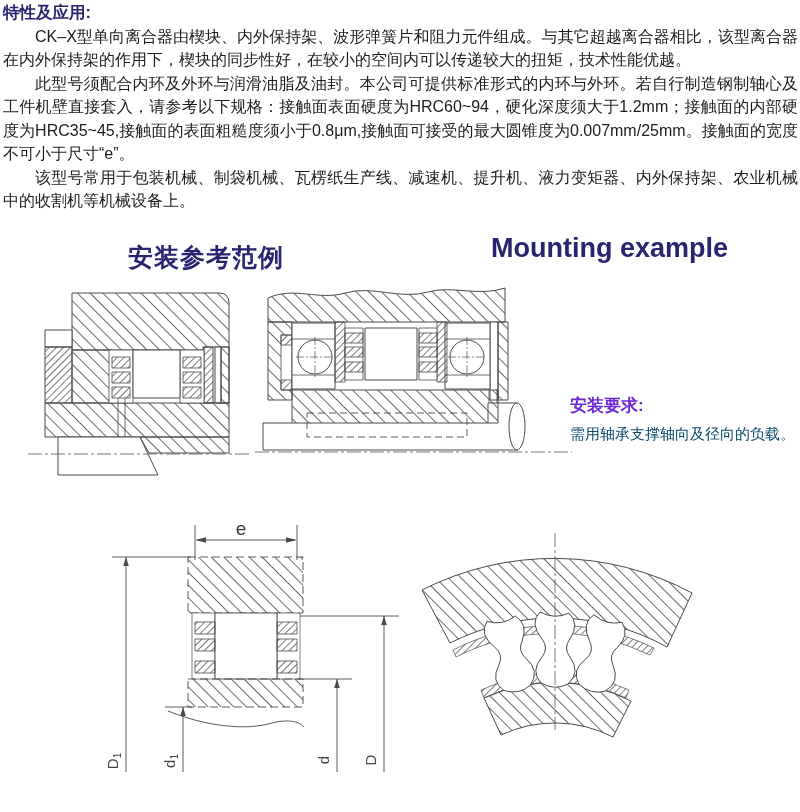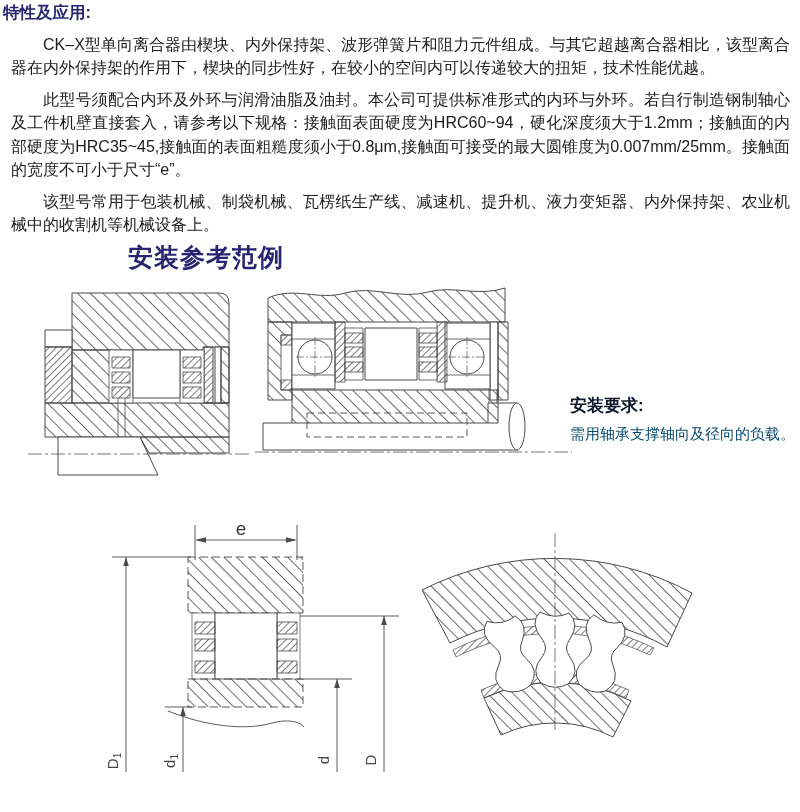--- a/index.html
+++ b/index.html
@@ -3,48 +3,49 @@
 <meta charset="utf-8">
 <style>
   html,body{margin:0;padding:0;background:#ffffff;}
   .page{
     position:relative;width:800px;height:812px;background:#ffffff;
     font-family:"Liberation Sans", sans-serif;color:#1f1f1f;overflow:hidden;
   }
   
   .features{position:absolute;top:1px;left:3px;right:2px;text-align:justify;}
   .features h1{margin:0;font-size:16.5px;line-height:23.5px;font-weight:bold;color:#29246f;}
-  .features p{margin:8px;font-size:16px;line-height:23.5px;text-indent:2em;color:#1c1c1c;}
+  .features p{margin:0;font-size:16px;line-height:23.5px;text-indent:2em;color:#1c1c1c;}
   
   .title-zh{position:absolute;left:117px;top:233px;margin:11px;font-size:25px;line-height:1.1;
     font-weight:bold;color:#29246f;letter-spacing:1px;}
   .title-en{position:absolute;left:491px;top:234px;margin:0;font-size:27px;line-height:1.1;
     font-weight:bold;color:#29246f;}
   
   .fig-mounting{position:absolute;left:0;top:273px;}
   .fig-dims{position:absolute;left:0;top:505px;}
   
   .install-req{position:absolute;left:570px;top:394px;width:230px;}
-  .install-req .req-title{font-size:17px;font-weight:bold;color:#0f172a;margin-bottom:8px;}
+  .install-req .req-title{font-size:17px;font-weight:bold;color:#6d28d9;margin-bottom:8px;}
   .install-req .req-body{font-size:15px;color:#0c4a6e;white-space:nowrap;}
   svg line, svg path, svg rect, svg circle, svg ellipse, svg polyline{vector-effect:non-scaling-stroke;}
 </style>
 </head>
 <body>
 
 <div class="page">
 
   <section class="features">
     <h1>特性及应用:</h1>
     <p>CK–X型单向离合器由楔块、内外保持架、波形弹簧片和阻力元件组成。与其它超越离合器相比，该型离合器在内外保持架的作用下，楔块的同步性好，在较小的空间内可以传递较大的扭矩，技术性能优越。</p>
     <p>此型号须配合内环及外环与润滑油脂及油封。本公司可提供标准形式的内环与外环。若自行制造钢制轴心及工件机壁直接套入，请参考以下规格：接触面表面硬度为HRC60~94，硬化深度须大于1.2mm；接触面的内部硬度为HRC35~45,接触面的表面粗糙度须小于0.8μm,接触面可接受的最大圆锥度为0.007mm/25mm。接触面的宽度不可小于尺寸“e”。</p>
     <p>该型号常用于包装机械、制袋机械、瓦楞纸生产线、减速机、提升机、液力变矩器、内外保持架、农业机械中的收割机等机械设备上。</p>
   </section>
 
   <h2 class="title-zh">安装参考范例</h2>
+  <h2 class="title-en">Mounting example</h2>
 
   <svg class="fig-mounting" width="800" height="205" viewBox="0 0 800 205">
     <defs>
       <pattern id="h1" patternUnits="userSpaceOnUse" width="9" height="9" patternTransform="rotate(-45)">
         <line x1="4.5" y1="-1" x2="4.5" y2="10" stroke="#5a5a5a" stroke-width="0.9"></line>
       </pattern>
       <pattern id="h2" patternUnits="userSpaceOnUse" width="5" height="5" patternTransform="rotate(45)">
         <line x1="2.5" y1="-1" x2="2.5" y2="6" stroke="#5a5a5a" stroke-width="0.8"></line>
       </pattern>
     </defs>

